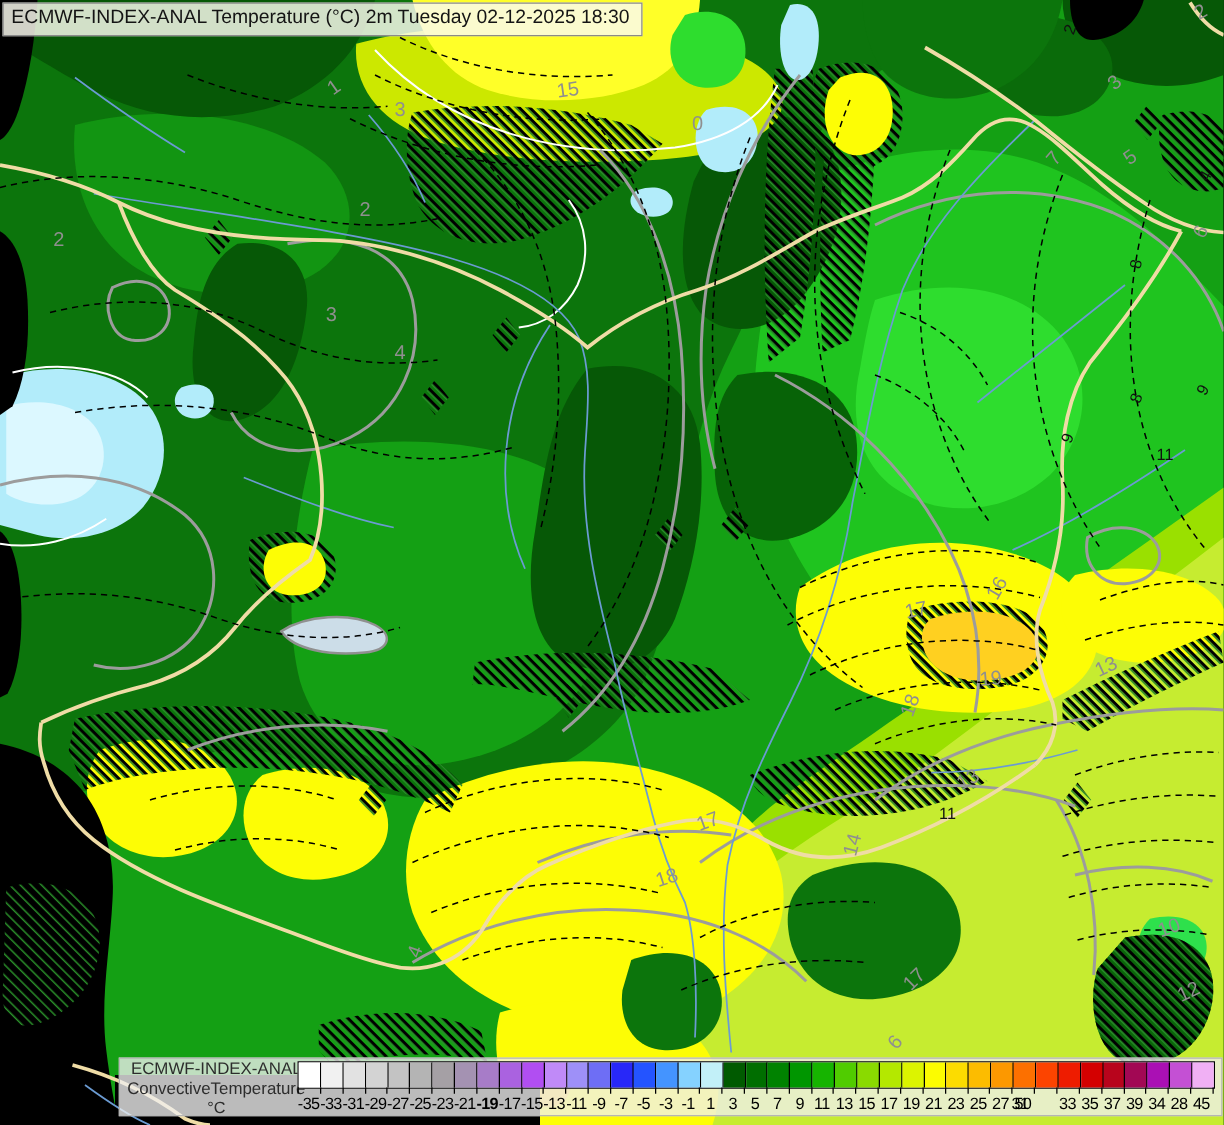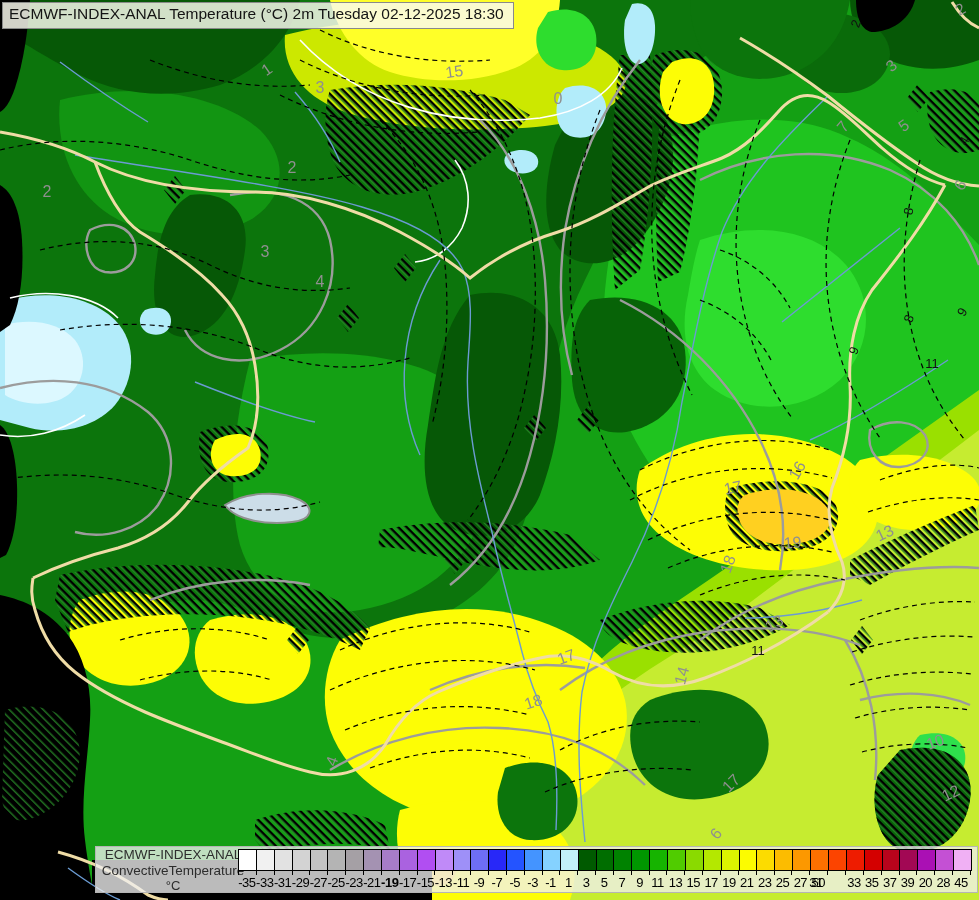--- a/index.html
+++ b/index.html
@@ -396,19 +396,19 @@
         <span style="left: 508.829px;">21</span>
         <span style="left: 526.683px;">23</span>
         <span style="left: 544.537px;">25</span>
         <span style="left: 562.39px;">27</span>
         <span style="left: 580.244px;">50</span>
         <span style="left: 578px;">31</span>
         <span style="left: 615.951px;">33</span>
         <span style="left: 633.805px;">35</span>
         <span style="left: 651.659px;">37</span>
         <span style="left: 669.512px;">39</span>
-        <span style="left: 687.366px;">20</span>
+        <span style="left: 687.366px;">34</span>
         <span style="left: 705.22px;">28</span>
         <span style="left: 723.073px;">45</span>
       </div>
 </div>
 
 </div>
 
 </body></html>

